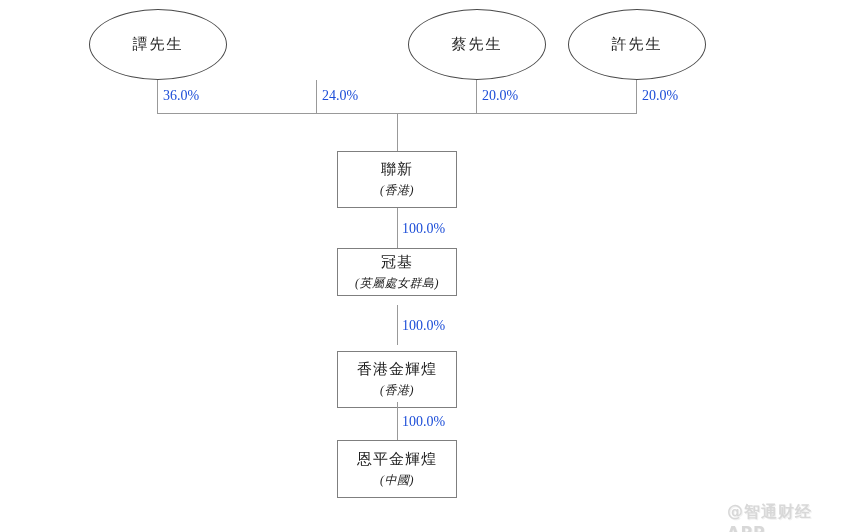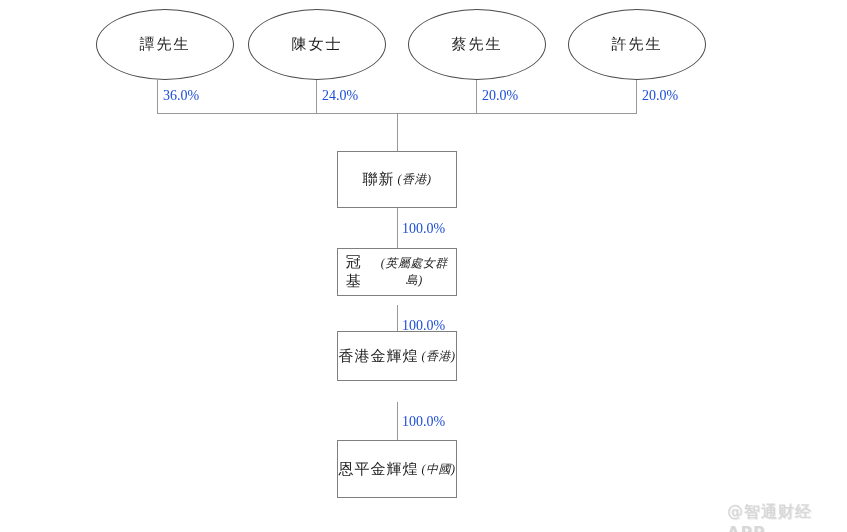--- a/index.html
+++ b/index.html
@@ -9,21 +9,21 @@
   }
   .ellipse{
     position:absolute;top:9px;width:138px;height:71px;
     border:1px solid #4a4a4a;border-radius:50%;
     display:flex;align-items:center;justify-content:center;
     font-size:15px;letter-spacing:2px;background:#fff;box-sizing:border-box;
   }
   .box{
     position:absolute;left:337px;width:120px;box-sizing:border-box;
     border:1px solid #7f7f7f;background:#fff;
-    display:flex;flex-direction:row;align-items:center;justify-content:center;
+    display:flex;flex-direction:column;align-items:center;justify-content:center;
     gap:3px;text-align:center;
   }
   .box .cname{font-size:15px;letter-spacing:1px;}
   .box .juris{font-size:12px;font-style:italic;letter-spacing:0.5px;}
   .line{position:absolute;background:#999999;}
   .line.h{height:1px;}
   .line.v{width:1px;}
   .pct{position:absolute;font-size:14px;color:#1d4ed8;}
   .watermark{
     position:absolute;left:727px;top:502px;
@@ -31,25 +31,22 @@
     font-size:16px;color:#d8d8d8;letter-spacing:1px;
     text-shadow:1px 1px 0 #f2f2f2;
     font-weight:bold;
   }
 </style>
 </head>
 <body>
 
 <div class="canvas">
 
-  <div class="ellipse" style="left:96px">
+  <div class="ellipse" style="left:89px">
     <span>譚先生</span>
-  </div>
-  <div class="ellipse" style="left:248px">
-    <span>陳女士</span>
   </div>
   <div class="ellipse" style="left:568px">
     <span>許先生</span>
   </div>
   <div class="ellipse" style="left:408px">
     <span>蔡先生</span>
   </div>
 
   <div class="line v" style="left:157px;top:80px;height:34px"></div>
   <div class="line v" style="left:316px;top:80px;height:34px"></div>
@@ -74,21 +71,21 @@
   <span class="pct" style="left:402px;top:221px">100.0%</span>
 
   <div class="box" style="top:248px;height:48px">
     <span class="cname">冠基</span>
     <span class="juris">(英屬處女群島)</span>
   </div>
 
   <div class="line v" style="left:397px;top:305px;height:40px"></div>
   <span class="pct" style="left:402px;top:318px">100.0%</span>
 
-  <div class="box" style="top:331px;height:50px">
+  <div class="box" style="top:351px;height:57px">
     <span class="cname">香港金輝煌</span>
     <span class="juris">(香港)</span>
   </div>
 
   <div class="line v" style="left:397px;top:402px;height:38px"></div>
   <span class="pct" style="left:402px;top:414px">100.0%</span>
 
   <div class="box" style="top:440px;height:58px">
     <span class="cname">恩平金輝煌</span>
     <span class="juris">(中國)</span>

